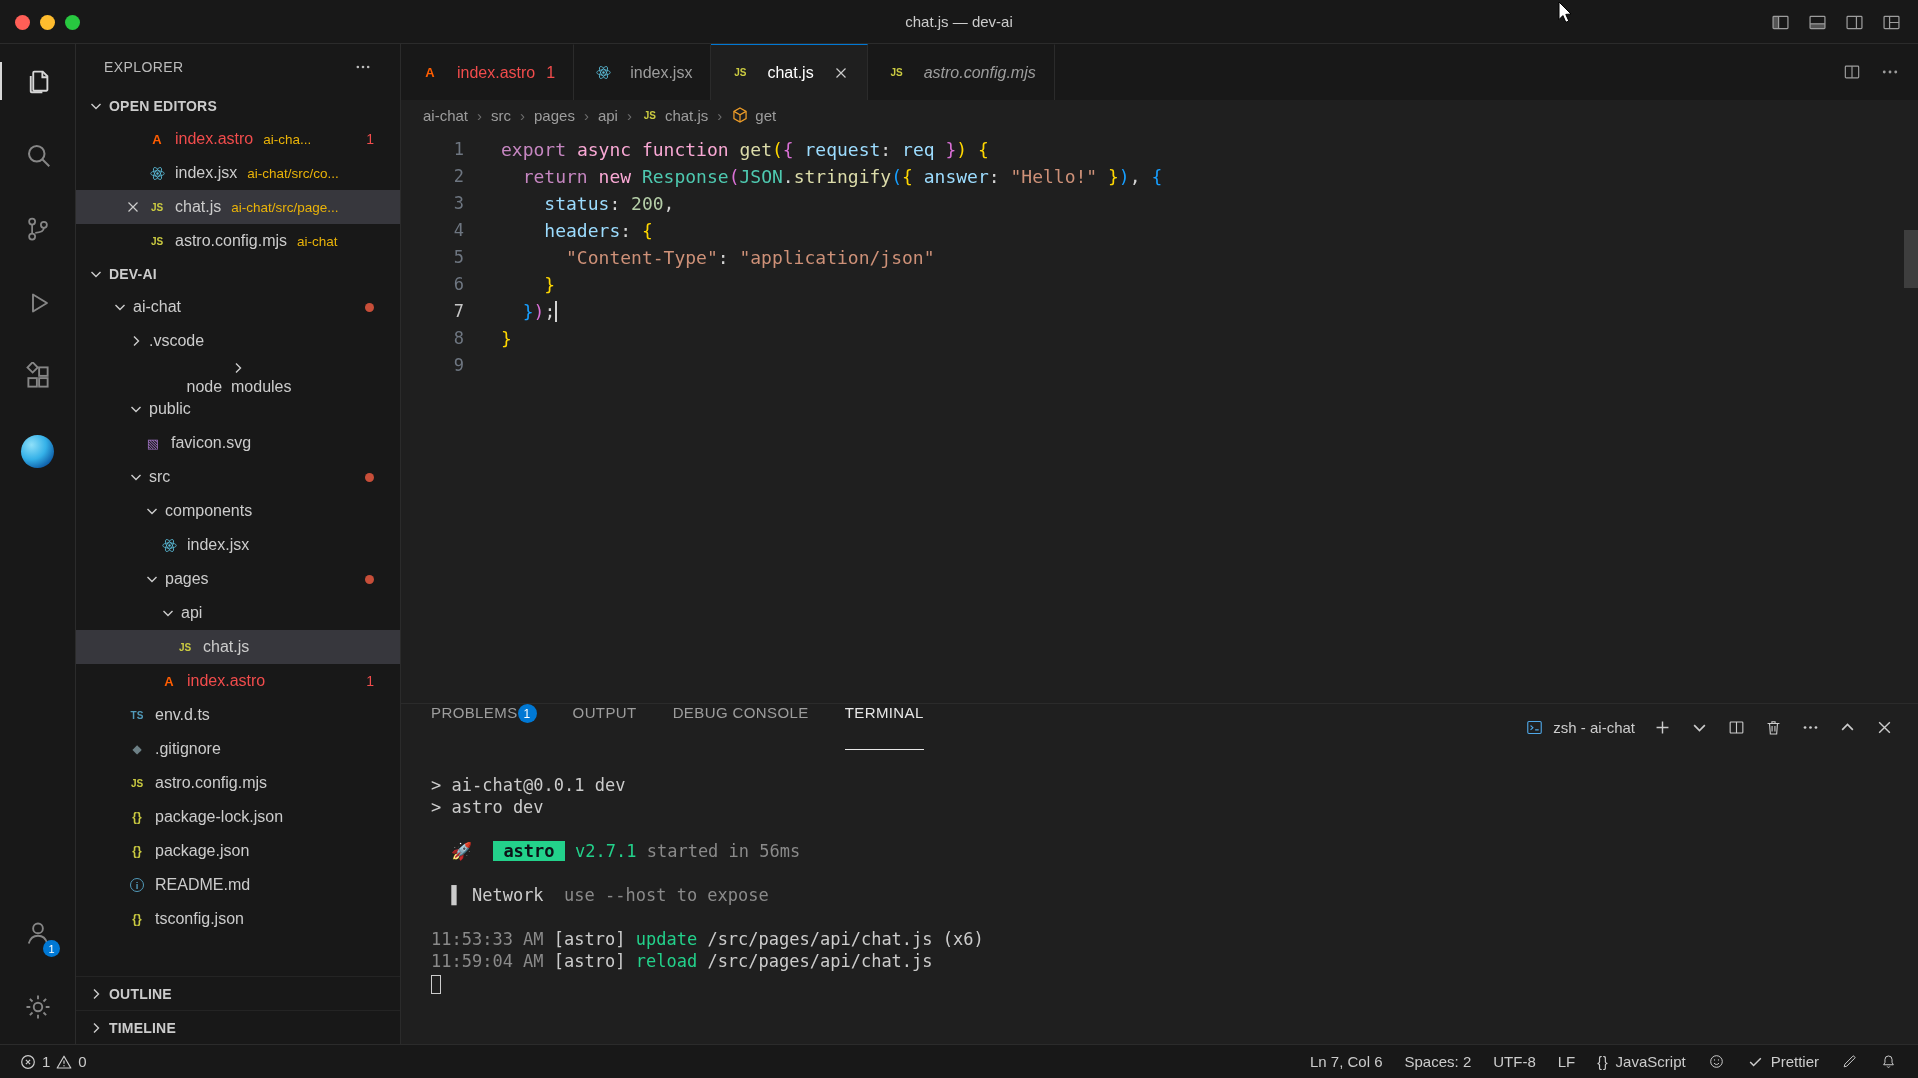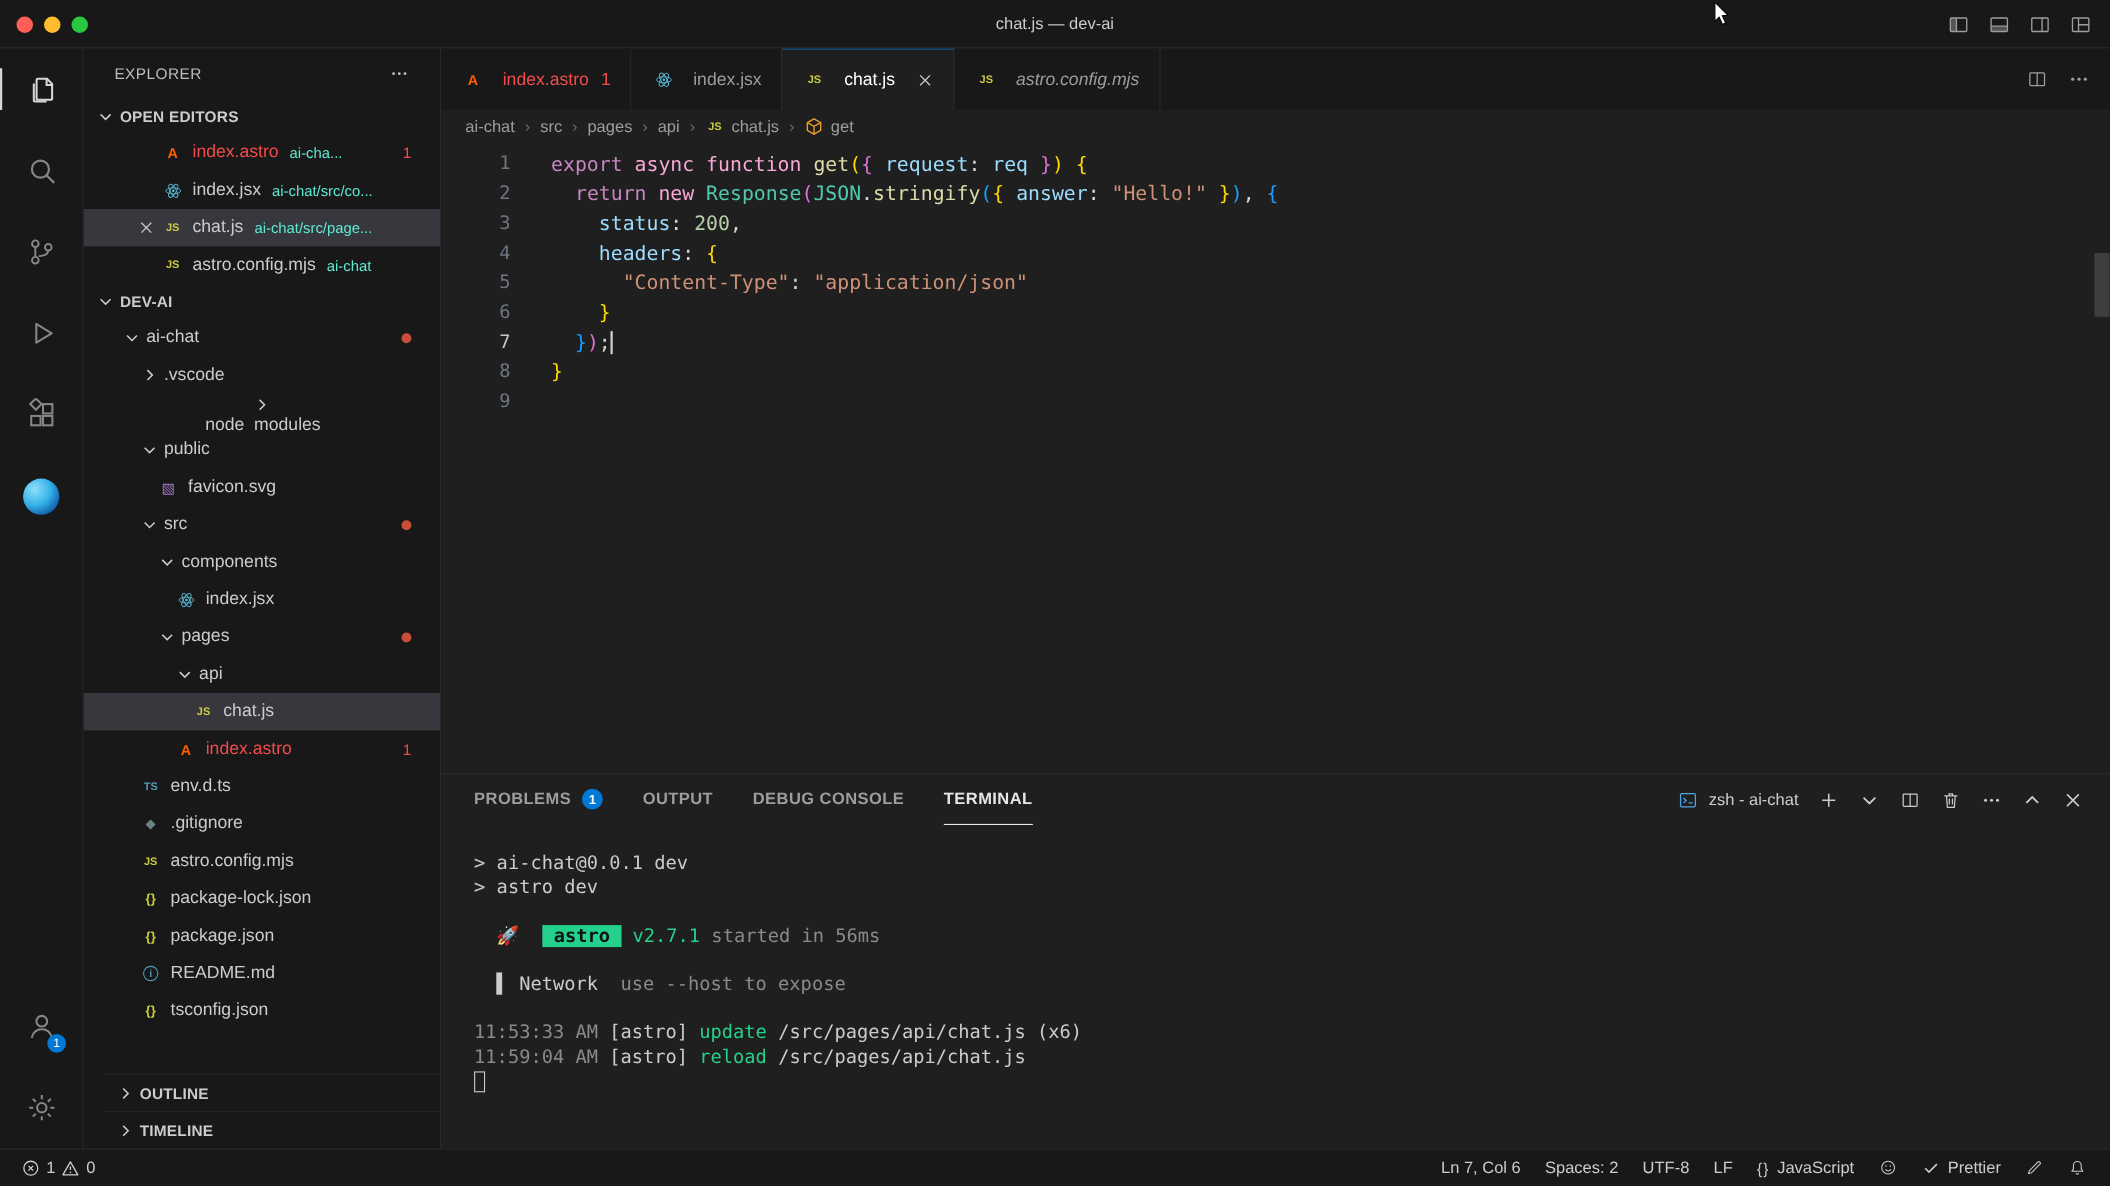--- a/index.html
+++ b/index.html
@@ -35,29 +35,29 @@
 .sec-header{height:32px;display:flex;align-items:center;padding-left:10px;font-weight:700;font-size:14px;color:#cccccc;letter-spacing:.2px;cursor:pointer;}
 .sec-header.bordered{border-top:1px solid #242424;height:34px;}
 .tw{width:20px;height:20px;display:inline-flex;align-items:center;justify-content:center;margin-right:3px;color:#cccccc;flex:none;}
 .tw svg{width:16px;height:16px;}
 .row{height:34px;display:flex;align-items:center;position:relative;cursor:pointer;overflow:hidden;padding-right:48px;}
 .row.sel{background:#37373d;}
 .fi{width:22px;height:18px;display:inline-flex;align-items:center;justify-content:center;margin-right:7px;flex:none;font-family:"Liberation Sans",sans-serif;}
 .fi svg{width:17px;height:17px;}
 .lbl{white-space:nowrap;color:#cccccc;}
 .lbl.err{color:#f14c4c;}
-.desc{color:#5eead4;font-size:13.5px;margin-left:10px;white-space:nowrap;overflow:hidden;}
+.desc{color:#eab308;font-size:13.5px;margin-left:10px;white-space:nowrap;overflow:hidden;}
 .right{position:absolute;right:26px;display:flex;align-items:center;}
 .badge-num{color:#f14c4c;font-size:14px;}
 .dot{width:9px;height:9px;border-radius:50%;background:#c74e39;display:inline-block;}
 .oe-row{padding-left:44px;}
 .oe-close{width:26px;display:inline-flex;justify-content:center;align-items:center;color:#cccccc;flex:none;}
 .oe-close svg{width:16px;height:16px;}
 .info-glyph{width:14px;height:14px;border:1.2px solid #519aba;color:#519aba;border-radius:50%;font-size:9.5px;display:inline-flex;align-items:center;justify-content:center;font-weight:700;}
-.bottom-secs{position:absolute;bottom:0;left:18px;right:0;}
+.bottom-secs{position:absolute;bottom:0;left:0;right:0;}
 
 
 .editor-col{flex:1;display:flex;flex-direction:column;min-width:0;background:#1f1f1f;}
 .tabbar{height:56px;background:#181818;display:flex;align-items:stretch;position:relative;flex:none;}
 .tab{display:flex;align-items:center;padding:0 18px;border-right:1px solid #2b2b2b;font-size:16px;color:#9d9d9d;gap:9px;cursor:pointer;background:#181818;border-top:1px solid transparent;}
 .tab.active{background:#1f1f1f;color:#ffffff;border-top-color:#0078d4;}
 .tab.err .t-lbl{color:#f14c4c;}
 .tab.italic .t-lbl{font-style:italic;}
 .t-badge{color:#f14c4c;margin-left:2px;}
 .t-close{margin-left:10px;color:#cccccc;display:inline-flex;}
@@ -75,21 +75,21 @@
 .lc{white-space:pre;font-size:18px;color:#d4d4d4;}
 .cursor-bar{display:inline-block;width:2px;height:21px;background:#d4d4d4;vertical-align:text-bottom;}
 .scroll-thumb{position:absolute;right:0;top:100px;width:14px;height:58px;background:rgba(121,121,121,.35);}
 .tk-kw{color:#C586C0}.tk-kw2{color:#f9a8d4}.tk-fn{color:#DCDCAA}.tk-var{color:#9CDCFE}.tk-cls{color:#4EC9B0}
 .tk-str{color:#CE9178}.tk-num{color:#B5CEA8}.tk-b1{color:#FFD700}.tk-b2{color:#DA70D6}.tk-b3{color:#179FFF}.tk-pun{color:#D4D4D4}
 
 
 .panel{height:341px;flex:none;border-top:1px solid #2b2b2b;background:#1f1f1f;display:flex;flex-direction:column;}
 .panel-header{height:46px;display:flex;align-items:center;padding:0 24px 0 30px;flex:none;}
 .ptabs{display:flex;gap:36px;height:100%;align-items:stretch;}
-.ptab{display:flex;align-items:center;font-size:15px;color:#9d9d9d;letter-spacing:.4px;gap:10px;border-bottom:1px solid transparent;cursor:pointer;font-weight:bold;}
+.ptab{display:flex;align-items:flex-start;font-size:15px;color:#9d9d9d;letter-spacing:.4px;border-bottom:1px solid transparent;cursor:pointer;}
 .ptab.active{color:#e7e7e7;border-bottom-color:#e7e7e7;}
 .pbadge{min-width:19px;height:19px;border-radius:10px;background:#0078d4;color:#fff;font-size:12px;display:flex;align-items:center;justify-content:center;padding:0 4px;}
 .panel-actions{margin-left:auto;display:flex;align-items:center;gap:18px;color:#cccccc;}
 .panel-actions .ic svg{width:19px;height:19px;}
 .term-sel{display:flex;align-items:center;gap:9px;font-size:15px;cursor:pointer;}
 .term-sel .ic{color:#4fa8e8;}
 .terminal{flex:1;padding:24px 0 0 30px;font-family:"DejaVu Sans Mono",monospace;font-size:17px;overflow:hidden;}
 .t-line{height:22px;line-height:22px;white-space:pre;}
 .tt-txt{color:#cccccc}.tt-dim{color:#8a8a8a}.tt-green{color:#23d18b}
 .tt-yellow{color:#e5e510;font-weight:700}

